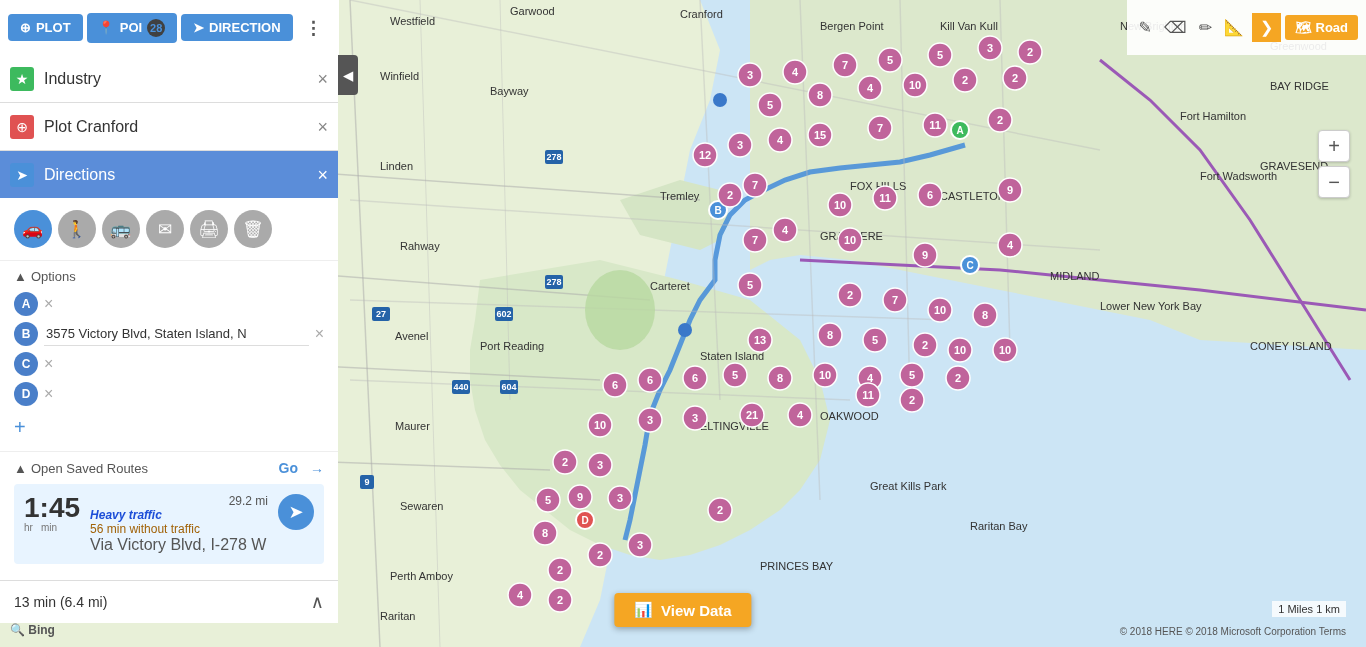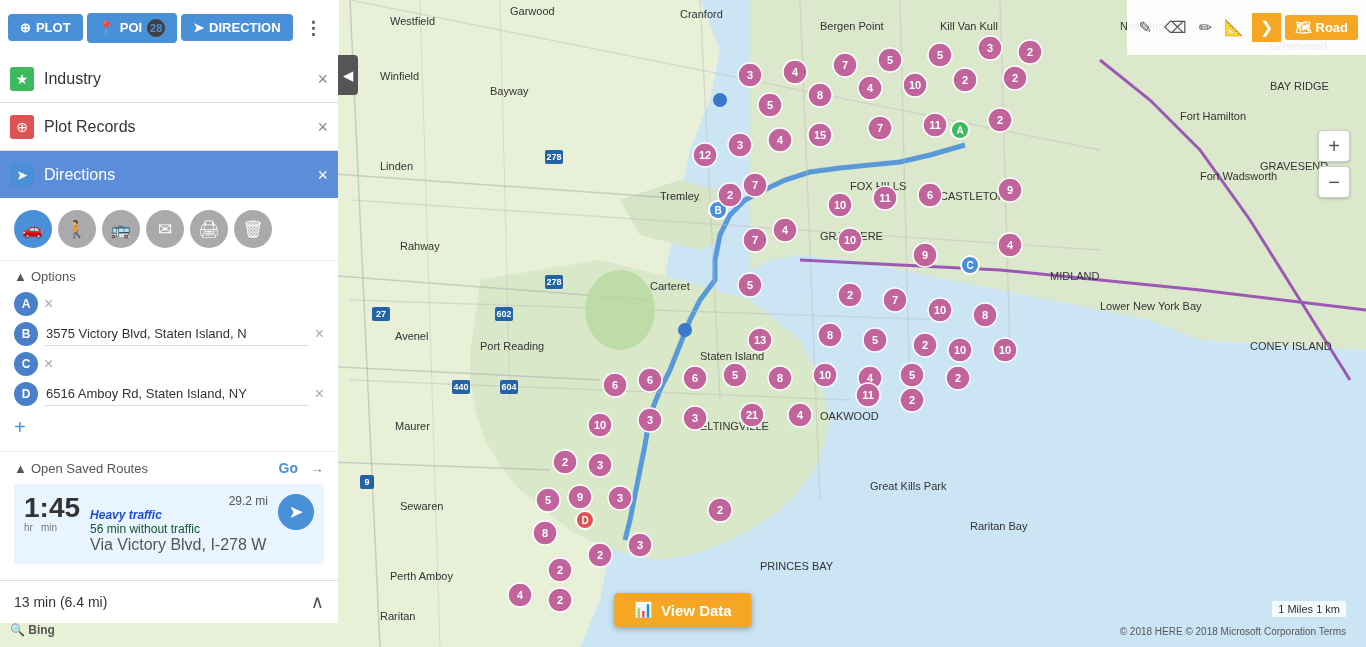--- a/index.html
+++ b/index.html
@@ -352,21 +352,21 @@
 
     .route-traffic {
       color: #1d4ed8;
       font-size: 12px;
       font-weight: bold;
       font-style: italic;
     }
 
     .route-no-traffic {
       font-size: 12px;
-      color: #14532d;
+      color: #a16207;
     }
 
     .route-via {
       font-size: 16px;
       color: #555;
     }
 
     .route-distance {
       font-size: 12px;
       color: #555;
@@ -811,21 +811,21 @@
     <div class="panel-header">
       <div class="panel-icon icon-industry">★</div>
       <span class="panel-title">Industry</span>
       <button class="panel-close">×</button>
     </div>
   </div>
 
   <div class="panel">
     <div class="panel-header">
       <div class="panel-icon icon-plot">⊕</div>
-      <span class="panel-title">Plot Records</span>
+      <span class="panel-title">Plot Cranford</span>
       <button class="panel-close">×</button>
     </div>
   </div>
 
   <div id="directions-panel">
     <div class="directions-header">
       <div class="panel-icon icon-directions">➤</div>
       <span class="panel-title">Directions</span>
       <button class="panel-close">×</button>
     </div>
@@ -857,21 +857,20 @@
         <button class="waypoint-clear">×</button>
       </div>
 
       <div class="waypoint-row">
         <div class="waypoint-label dot-c">C</div>
         <button class="waypoint-clear">×</button>
       </div>
 
       <div class="waypoint-row">
         <div class="waypoint-label dot-d">D</div>
-        <input class="waypoint-input" type="text" value="6516 Amboy Rd, Staten Island, NY" style="">
         <button class="waypoint-clear">×</button>
       </div>
 
       <button class="add-waypoint-btn">+</button>
     </div>
 
     <div class="saved-routes-section">
       <div class="saved-routes-header">
         <div class="saved-routes-title">
           <span>▲</span>

